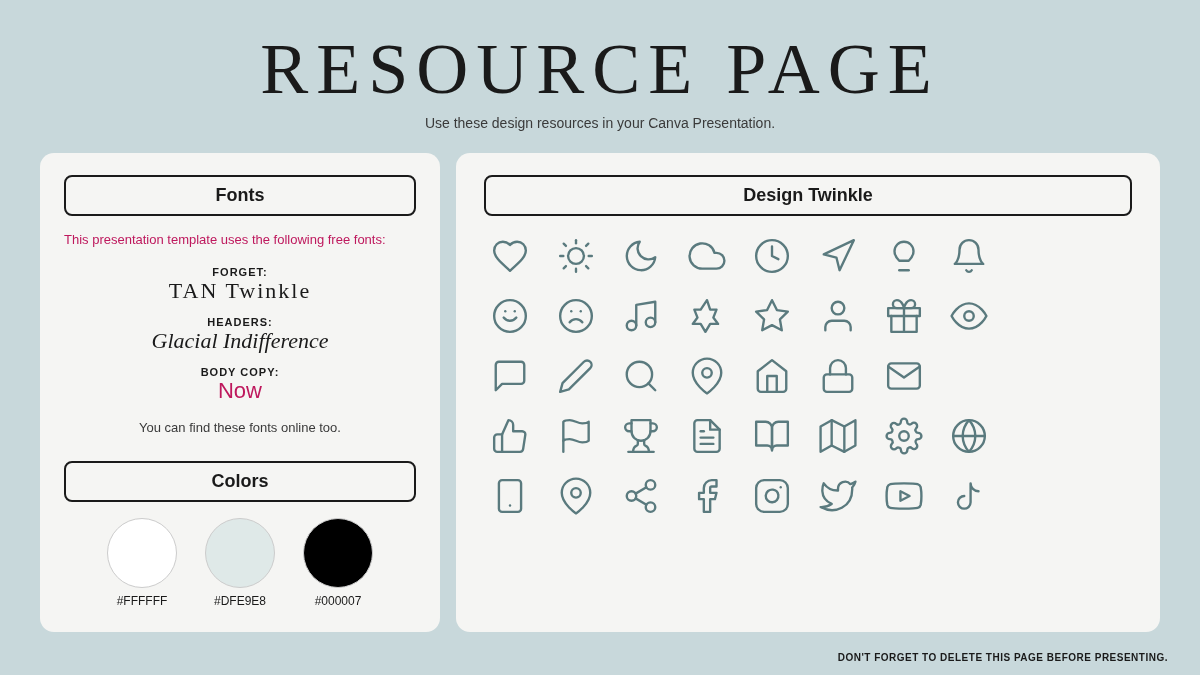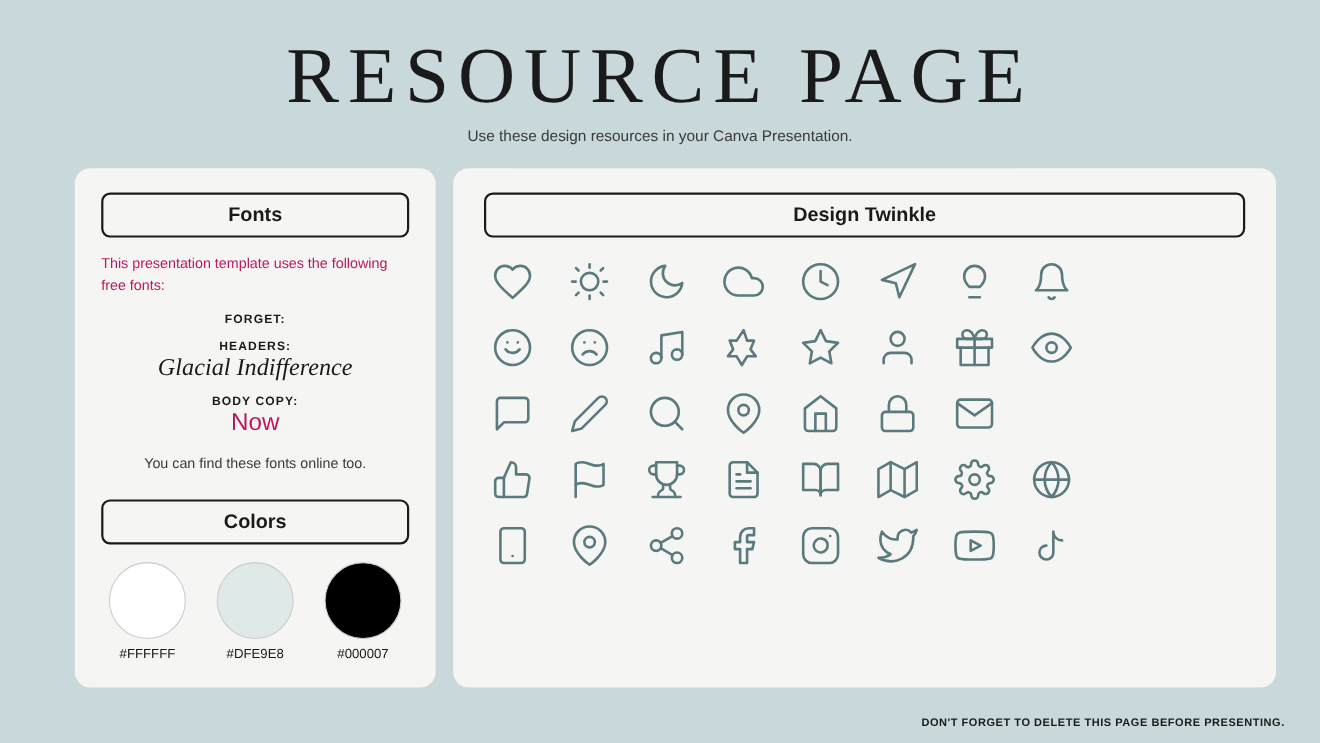--- a/index.html
+++ b/index.html
@@ -41,28 +41,27 @@
     }
 
     .main-content {
       display: flex;
       gap: 16px;
       margin-top: 16px;
       width: 1120px;
     }
 
     .left-panel {
-      width: 328px;
+      width: 400px;
       background: #f5f5f3;
       border-radius: 14px;
       padding: 22px 24px 24px;
       display: flex;
       flex-direction: column;
       gap: 0;
-      margin-left: 28px;
     }
 
     .right-panel {
       flex: 1;
       background: #f5f5f3;
       border-radius: 14px;
       padding: 22px 28px 20px;
     }
 
     .section-header {
@@ -206,20 +205,21 @@
 
 <div class="main-content">
 
   <div class="left-panel">
 
     <div class="section-header">Fonts</div>
     <p class="fonts-description">This presentation template uses the following free fonts:</p>
 
     <div class="font-entry">
       <div class="font-label">FORGET:</div>
+      <div class="font-name-titles">TAN Twinkle</div>
     </div>
 
     <div class="font-entry">
       <div class="font-label">HEADERS:</div>
       <div class="font-name-headers">Glacial Indifference</div>
     </div>
 
     <div class="font-entry">
       <div class="font-label">BODY COPY:</div>
       <div class="font-name-body">Now</div>

